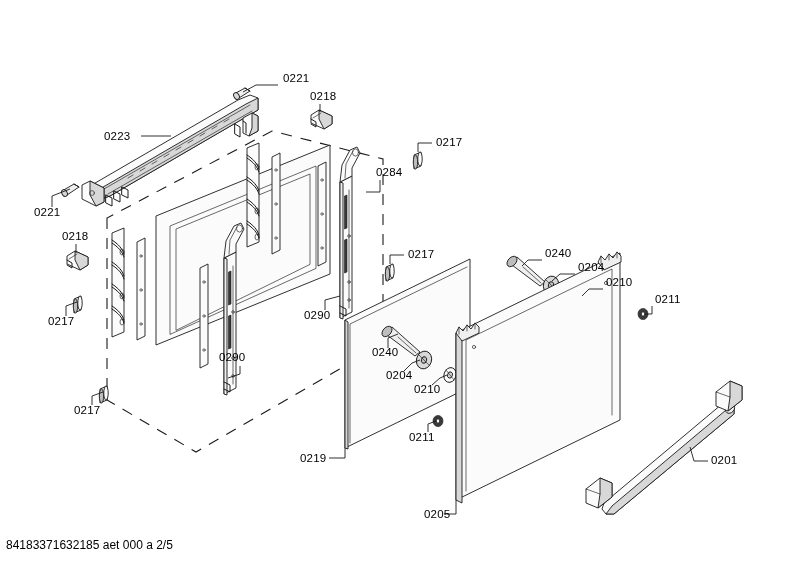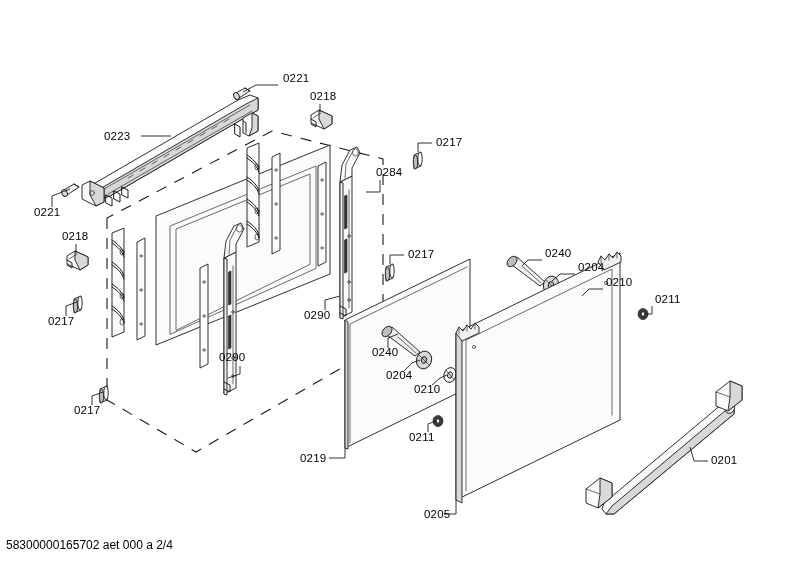--- a/index.html
+++ b/index.html
@@ -451,13 +451,13 @@
         </g>
         <g>
           <path class="leader" d="M 708 461 L 694 461 L 690 447"></path>
           <text class="lbl" x="711" y="464" text-anchor="start">0201</text>
         </g>
       </g>
 
   </svg>
 </div>
 
-<div class="footer-text">58300000165702 aet 000 a 2/4</div>
+<div class="footer-text">84183371632185 aet 000 a 2/5</div>
 
 </body></html>

